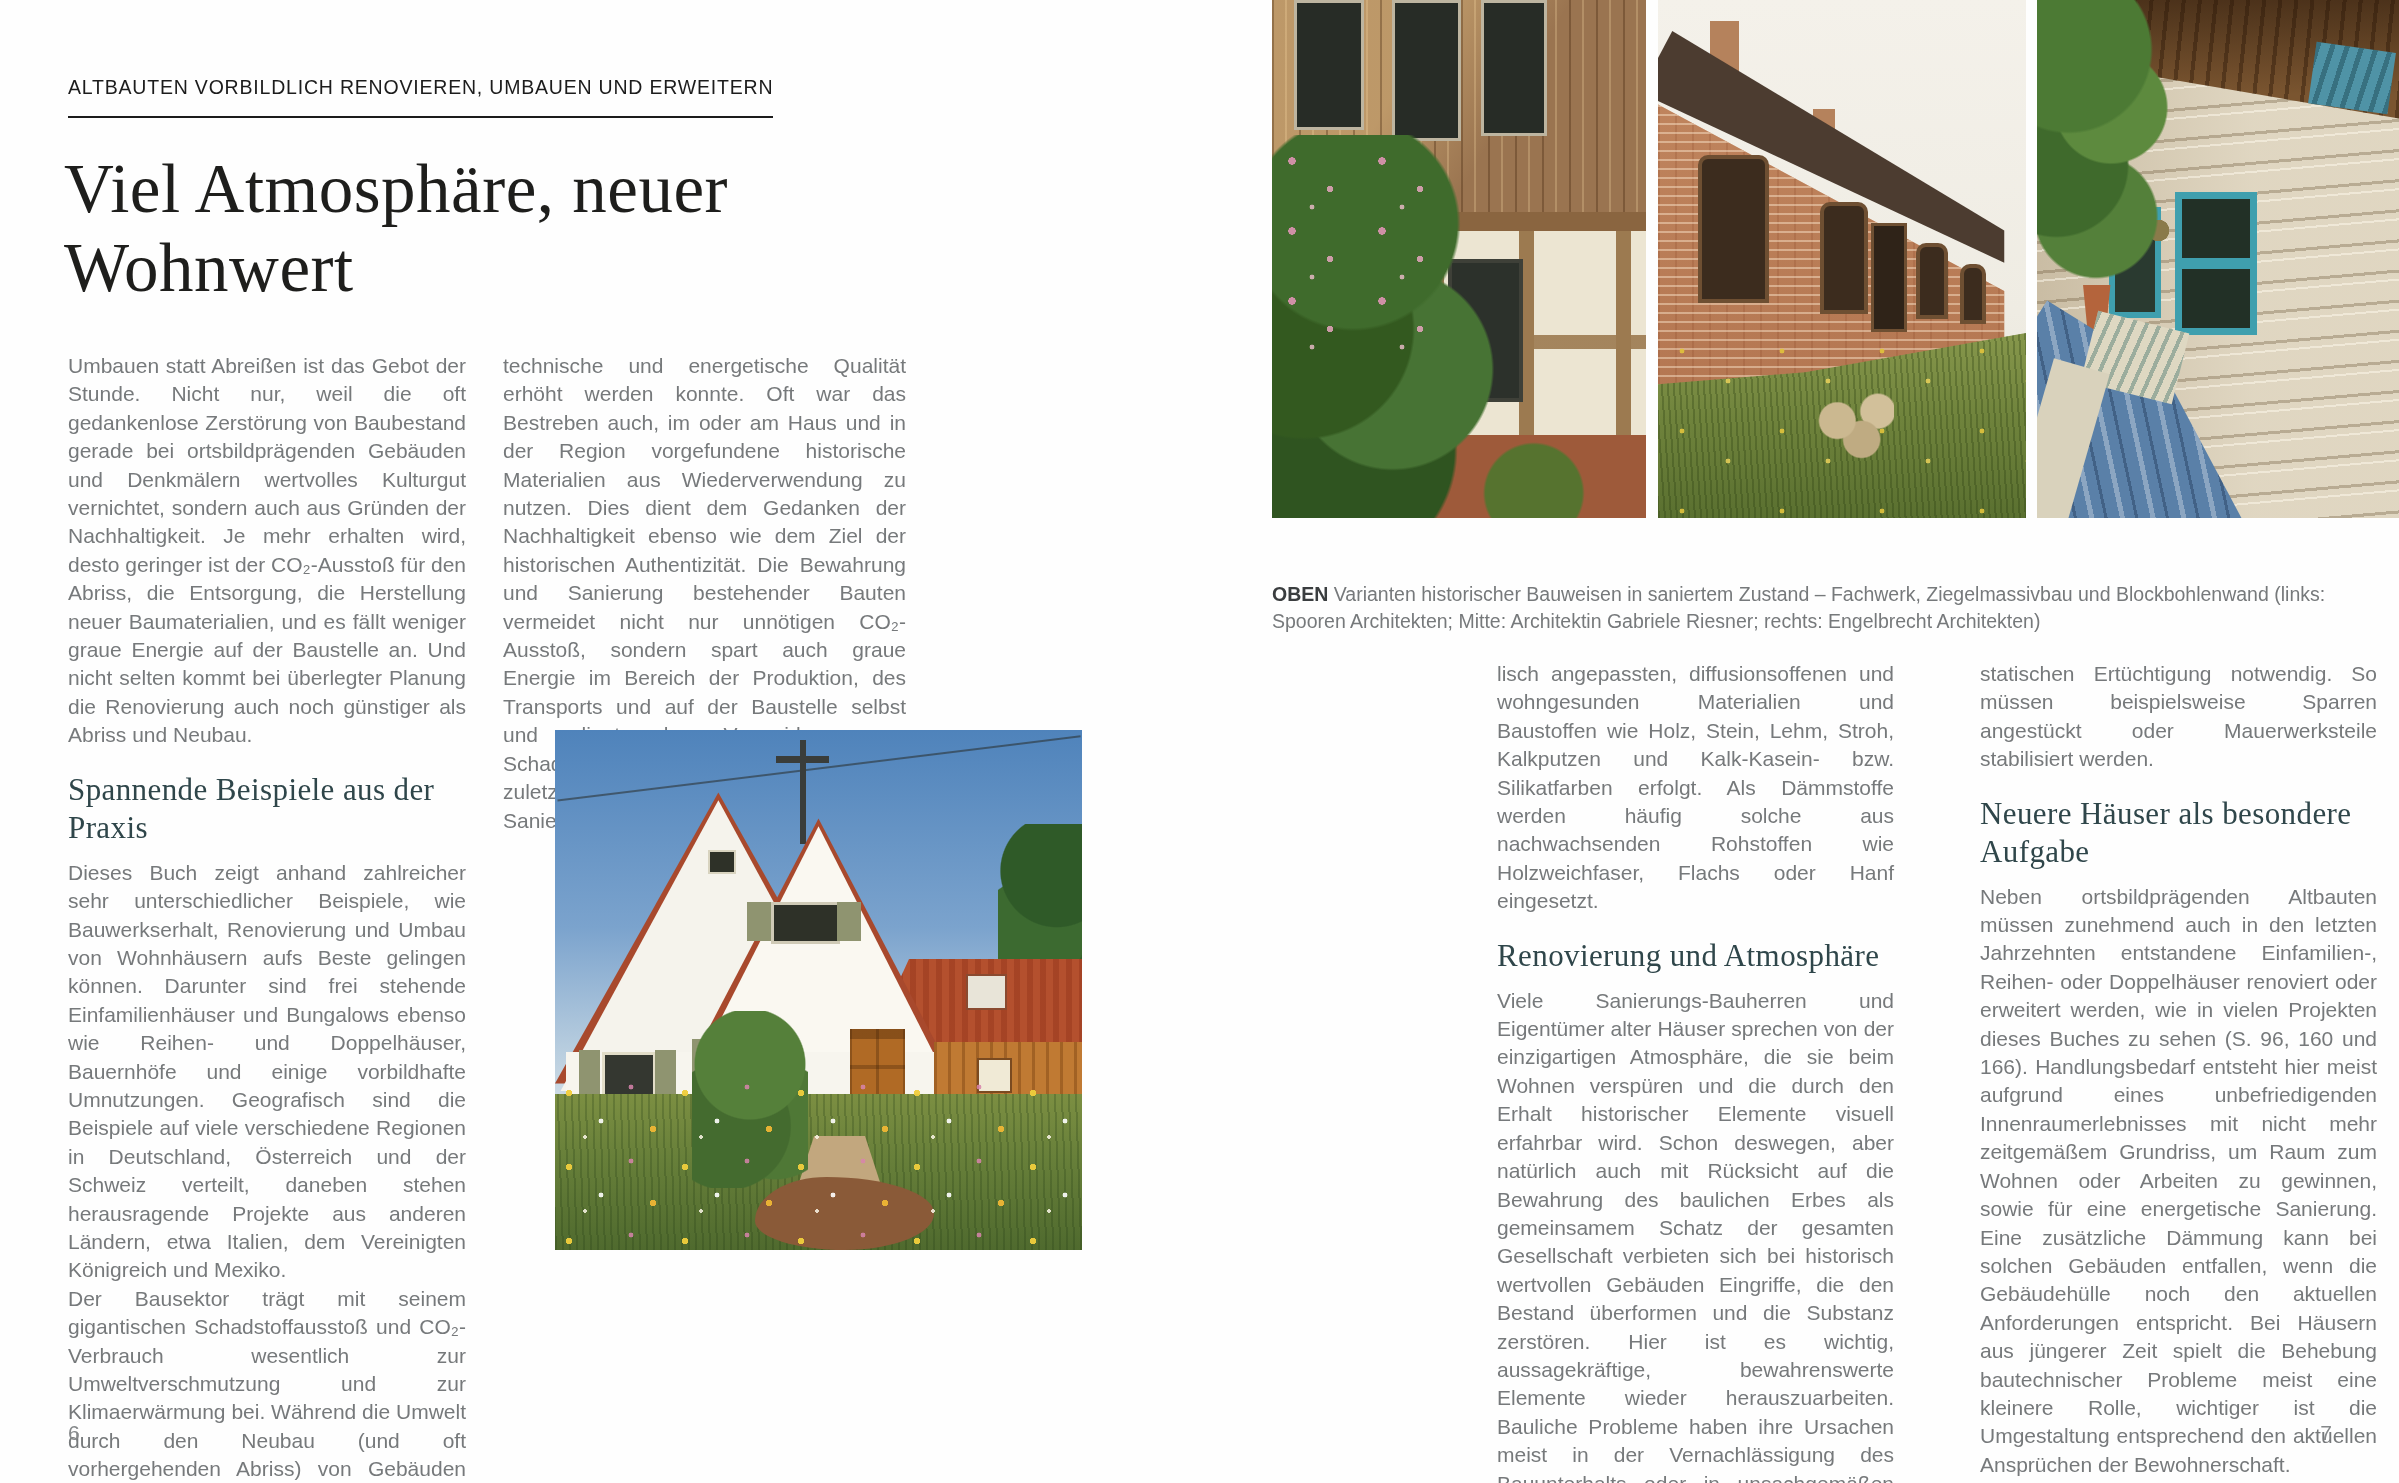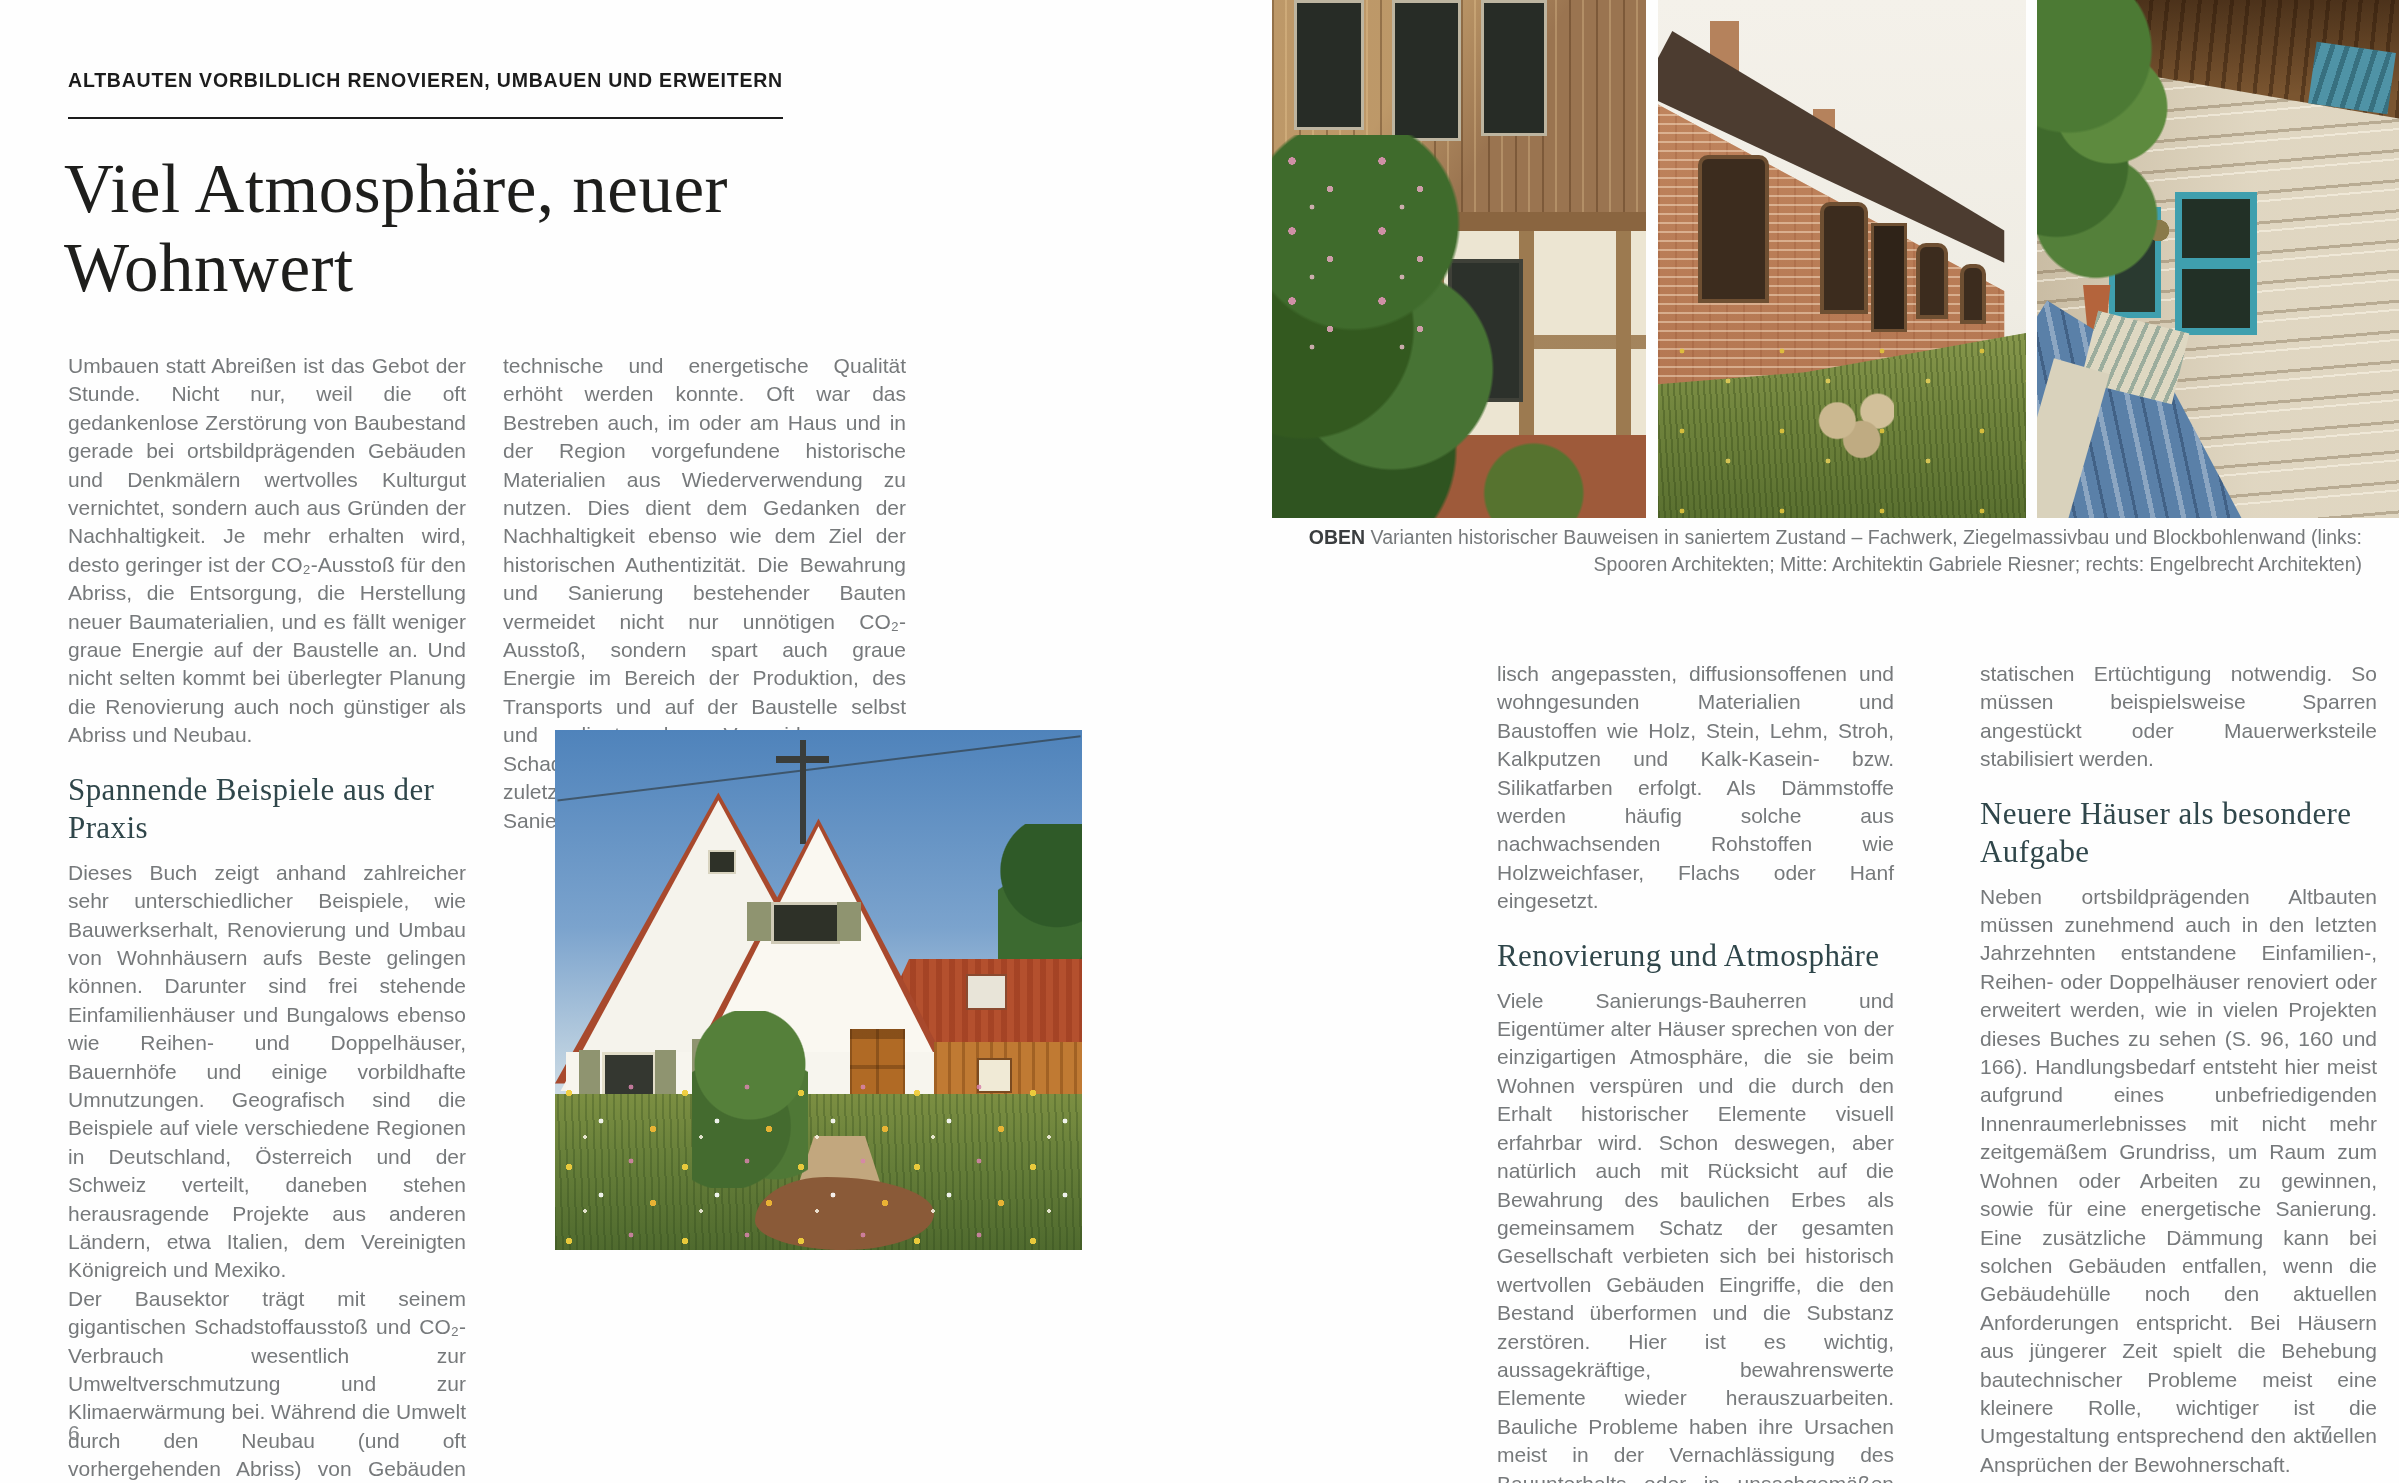--- a/index.html
+++ b/index.html
@@ -1,21 +1,21 @@
 <!DOCTYPE html>
 <html lang="de"><head>
 <meta charset="utf-8">
 <style>
   html,body{margin:0;padding:0;background:#ffffff;}
   .spread{position:relative;width:2399px;height:1483px;background:#fefefe;overflow:hidden;
           font-family:"Liberation Sans",sans-serif;}
   
-  .kicker{position:absolute;left:68px;top:69px;font-size:19.5px;font-weight:bold;
+  .kicker{position:absolute;left:68px;top:76px;font-size:19.5px;font-weight:normal;
           letter-spacing:.8px;color:#1c1c1c;border-bottom:2.5px solid #1c1c1c;
-          padding-bottom:25px;white-space:nowrap;}
+          padding-bottom:17px;white-space:nowrap;}
   .title{position:absolute;left:64px;top:104px;width:760px;
          font-family:"Liberation Serif",serif;font-weight:400;color:#1e1e1c;
          font-size:69px;line-height:1.14;letter-spacing:.5px;white-space:pre-line;}
   .col{position:absolute;top:352px;}
   .col p.body{margin:0 0 0 0;font-size:21px;line-height:28.4px;color:#76797b;
               text-align:justify;}
   .col h3.sec{margin:21px 0 12px 0;font-family:"Liberation Serif",serif;font-weight:400;
               font-size:31px;line-height:38px;color:#2f464a;letter-spacing:.4px;}
   .caption{position:absolute;font-size:19.5px;line-height:26.5px;color:#76797b;margin:0;}
   .caption b{color:#3a3d3f;font-weight:bold;}
@@ -258,21 +258,21 @@
     <div class="p-winB"></div>
     <div class="p-wreath"></div>
     <div class="p-winA"></div>
     <div class="p-pot"></div>
     <div class="p-bench"></div>
     <div class="p-cushion"></div>
     <div class="p-light"></div>
     <div class="p-leaf"></div>
   </div>
 
-  <p class="caption" style="left:1272px;top:524px;width:1090px;text-align:right;">
+  <p class="caption" style="left:1272px;top:581px;width:1090px;">
     <b>OBEN</b>
     <span>Varianten historischer Bauweisen in saniertem Zustand – Fachwerk, Ziegelmassivbau und Blockbohlenwand (links: Spooren Architekten; Mitte: Architektin Gabriele Riesner; rechts: Engelbrecht Architekten)</span>
   </p>
 
   <div class="col" style="left:1497px;top:660px;width:397px;">
     <p class="body">lisch angepassten, diffusionsoffenen und wohngesunden Materialien und Baustoffen wie Holz, Stein, Lehm, Stroh, Kalkputzen und Kalk-Kasein- bzw. Silikatfarben erfolgt. Als Dämmstoffe werden häufig solche aus nachwachsenden Rohstoffen wie Holzweichfaser, Flachs oder Hanf eingesetzt.</p>
     <h3 class="sec">Renovierung und Atmosphäre</h3>
     <p class="body">Viele Sanierungs-Bauherren und Eigentümer alter Häuser sprechen von der einzigartigen Atmosphäre, die sie beim Wohnen verspüren und die durch den Erhalt historischer Elemente visuell erfahrbar wird. Schon deswegen, aber natürlich auch mit Rücksicht auf die Bewahrung des baulichen Erbes als gemeinsamem Schatz der gesamten Gesellschaft verbieten sich bei historisch wertvollen Gebäuden Eingriffe, die den Bestand überformen und die Substanz zerstören. Hier ist es wichtig, aussagekräftige, bewahrenswerte Elemente wieder herauszuarbeiten. Bauliche Probleme haben ihre Ursachen meist in der Vernachlässigung des Bauunterhalts oder in unsachgemäßen Veränderungen jüngerer Zeit. In aller Regel ist die Substanz grundsätzlich intakt oder lässt sich wieder instand setzen. Ausschlaggebend für den Erhalt eines Bauteils sollte weniger dessen kunsthistorische Hochwertigkeit, sondern die Bedeutung für die Atmosphäre des Gebäudes insgesamt sein. Bei länger vernachlässigten oder unbewohnten Gebäuden sind oft eine Sanierung der Tragstruktur sowie der Austausch von Teilen zur</p>
   </div>
 

